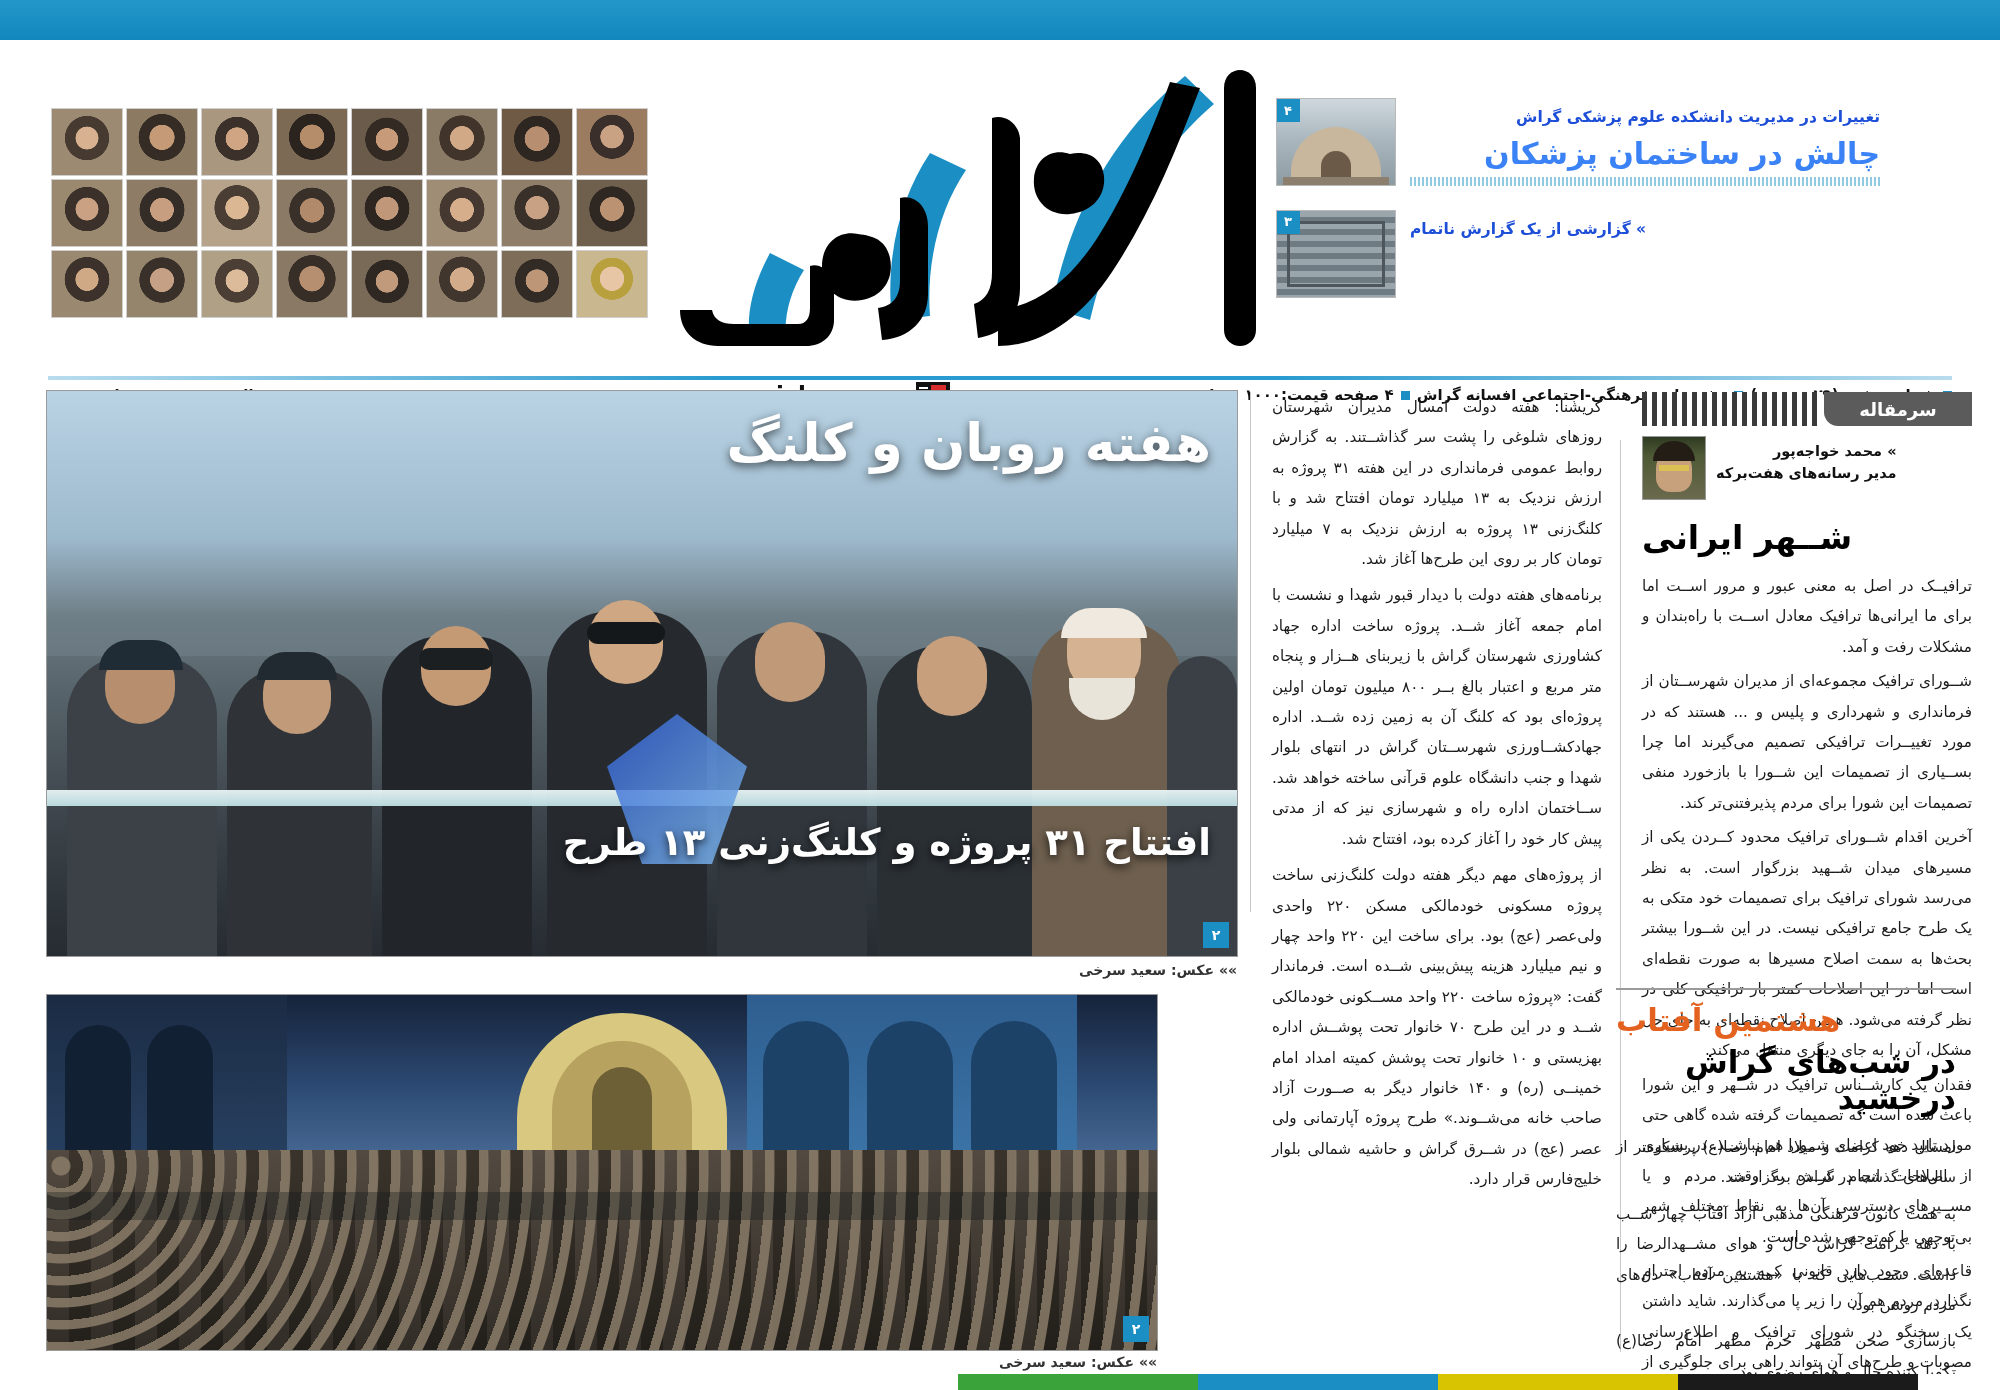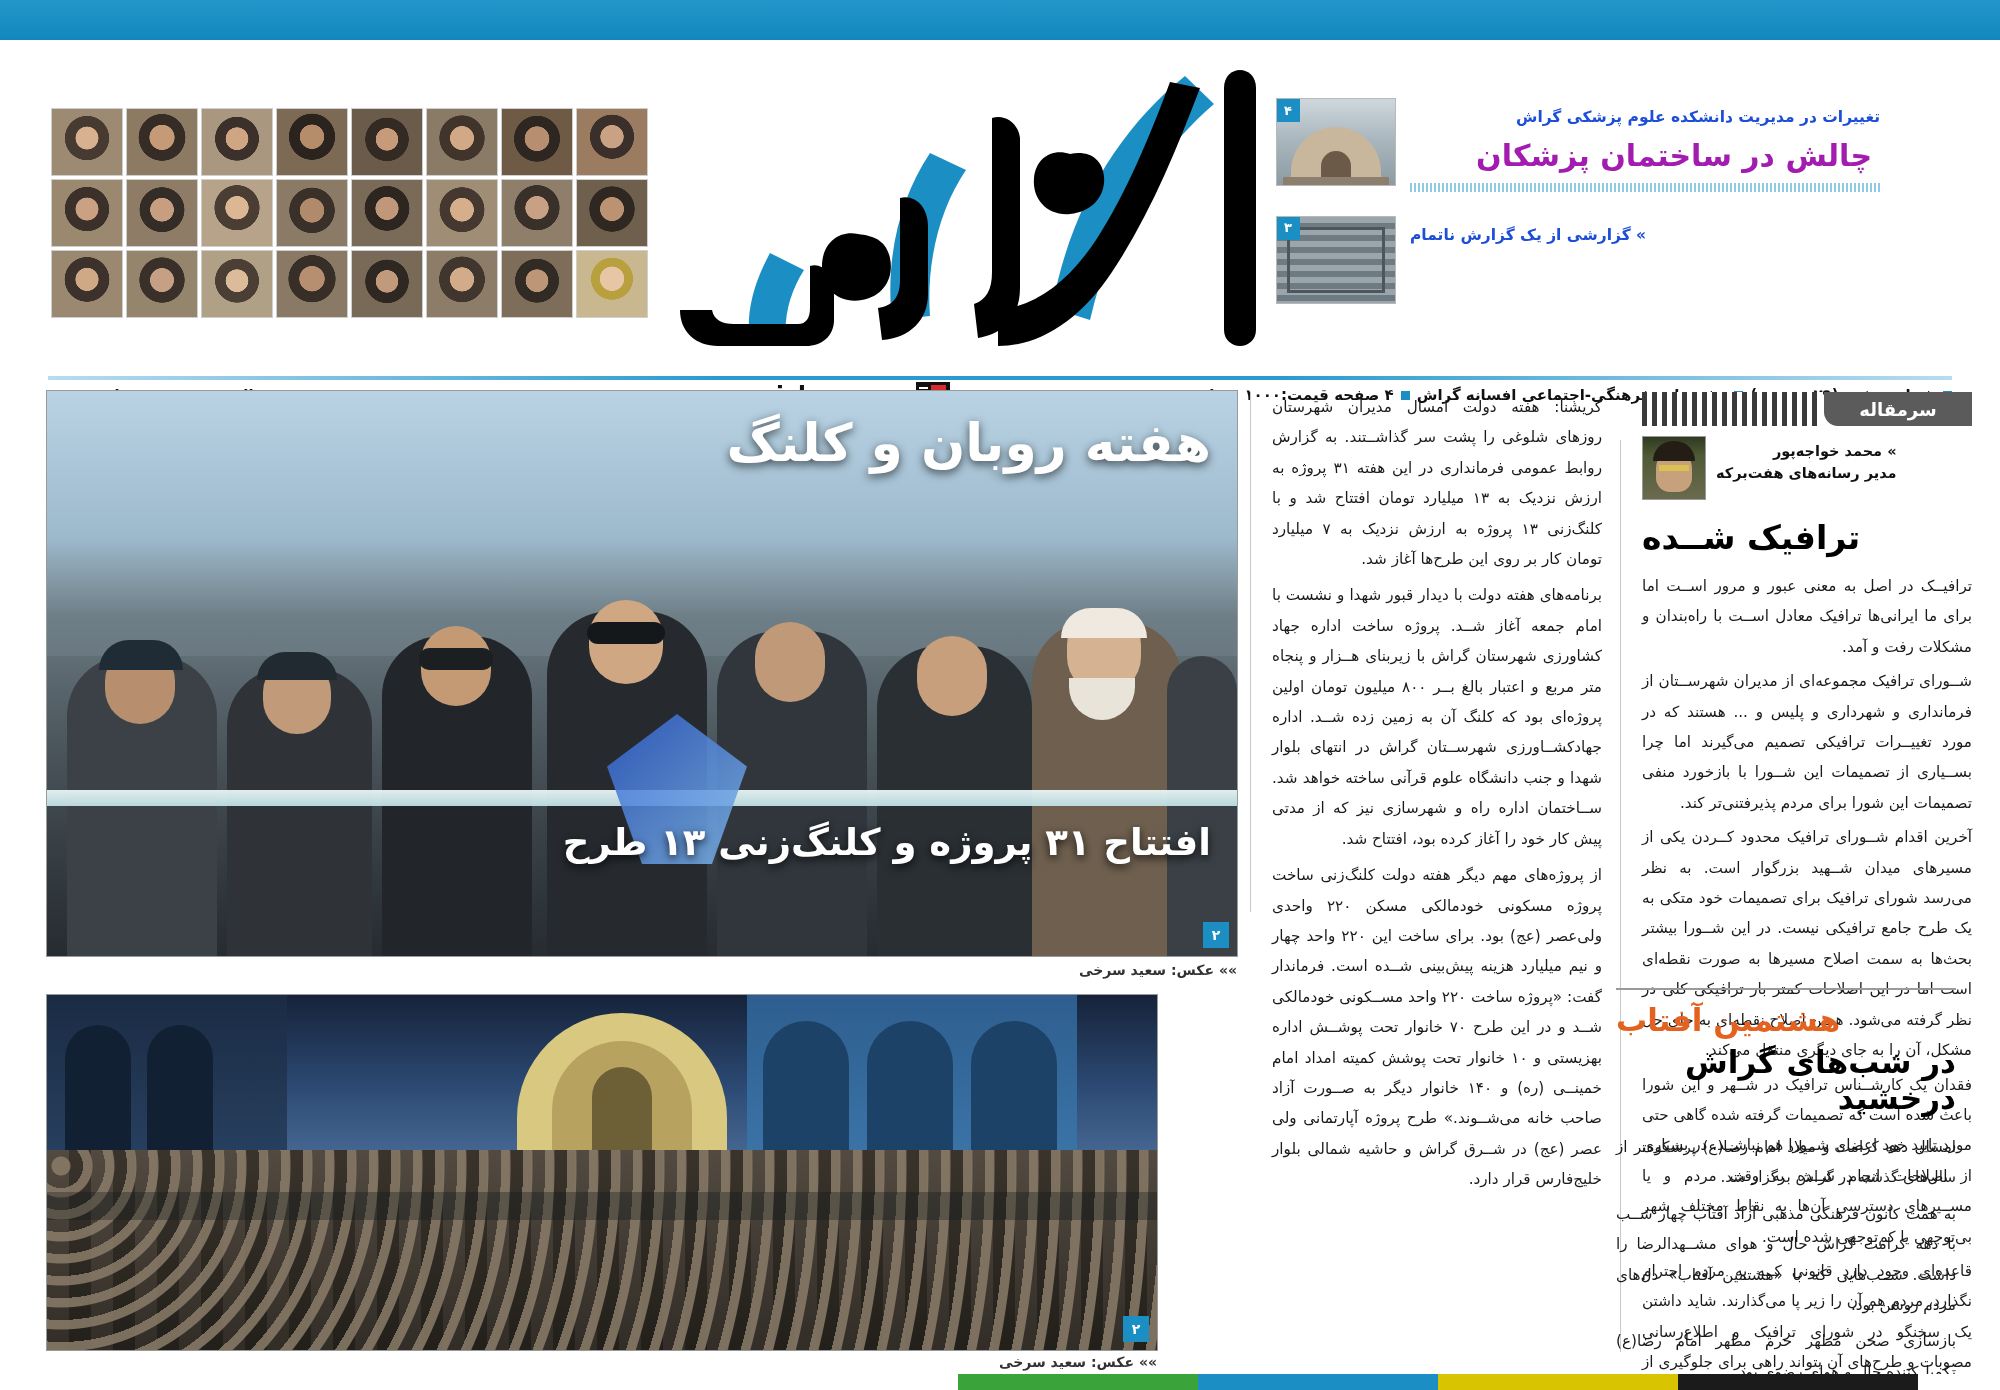--- a/index.html
+++ b/index.html
@@ -31,21 +31,21 @@
      display:flex;align-items:center;justify-content:center;}
   .logo-svg{width:760px;height:290px;}
 
   
   .teasers{position:absolute;right:24px;top:58px;width:700px;}
   .teaser{position:relative;display:flex;align-items:flex-start;justify-content:flex-end;
      margin-bottom:14px;}
   .teaser-txt{text-align:right;padding-left:14px;direction:rtl;}
   .teaser-kicker{font-size:15.5px;color:#1d4ed8;font-weight:bold;line-height:1.5;
      margin:8px 0 6px 0;white-space:nowrap;}
-  .teaser-title{font-size:30px;font-weight:bold;color:#a21caf;line-height:1.25;margin:8px;
+  .teaser-title{font-size:30px;font-weight:bold;color:#3b82f6;line-height:1.25;margin:0;
      white-space:nowrap;letter-spacing:-0.3px;}
   .teaser-thumb{width:118px;height:86px;flex:0 0 118px;position:relative;
      border:1px solid #b9b9b9;overflow:hidden;background:#5a6a74;}
   .pagechip{position:absolute;left:-1px;top:-1px;width:24px;height:24px;background:#1b8fc4;
      color:#fff;font-size:13px;display:flex;align-items:center;justify-content:center;
      font-weight:bold;z-index:4;}
 
   
   .teaser-rule{height:9px;width:470px;margin:4px 0 10px auto;
      background:repeating-linear-gradient(90deg,#8fc9e4 0 2px,#ffffff 2px 4px);}
@@ -318,21 +318,21 @@
           <div>مدیر رسانه‌های هفت‌برکه</div>
         </div>
         <div class="ph">
           <div style="position:absolute;inset:0;background:linear-gradient(180deg,#2f3a22 0%,#4e5a35 30%,#6b6a4e 100%);"></div>
           <div style="position:absolute;left:13px;top:13px;width:36px;height:42px;background:#c7a07c;border-radius:18px 18px 14px 14px;"></div>
           <div style="position:absolute;left:10px;top:4px;width:42px;height:20px;background:#241d16;border-radius:21px 21px 0 0;"></div>
           <div style="position:absolute;left:16px;top:28px;width:30px;height:6px;background:#e0c84a;opacity:.8;"></div>
         </div>
       </div>
 
-      <div class="edit-title">ترافیک شــده</div>
+      <div class="edit-title">شــهر ایرانی</div>
 
       <div class="edit-body">
         <p>ترافیــک در اصل به معنی عبور و مرور اســت اما برای ما ایرانی‌ها ترافیک معادل اســت با راه‌بندان و مشکلات رفت و آمد.</p>
         <p>شــورای ترافیک مجموعه‌ای از مدیران شهرســتان از فرمانداری و شهرداری و پلیس و ... هستند که در مورد تغییــرات ترافیکی تصمیم می‌گیرند اما چرا بســیاری از تصمیمات این شــورا با بازخورد منفی تصمیمات این شورا برای مردم پذیرفتنی‌تر کند.</p>
         <p>آخرین اقدام شــورای ترافیک محدود کــردن یکی از مسیرهای میدان شــهید بزرگوار است. به نظر می‌رسد شورای ترافیک برای تصمیمات خود متکی به یک طرح جامع ترافیکی نیست. در این شــورا بیشتر بحث‌ها به سمت اصلاح مسیرها به صورت نقطه‌ای است اما در این اصلاحات کمتر بار ترافیکی کلی در نظر گرفته می‌شود. همین اصلاح نقطه‌ای به جای حل مشکل، آن را به جای دیگری منتقل می‌کند.</p>
         <p>فقدان یک کارشــناس ترافیک در شــهر و این شورا باعث شده است که تصمیمات گرفته شده گاهی حتی مورد تایید خود اعضای شــورا هم نباشــد. در بسیاری از اصلاحات انجام شــده به وقت مردم و یا مســیرهای دسترسی آن‌ها به نقاط مختلف شهر بی‌توجهی یا کم‌توجهی شده است.</p>
         <p>قاعده‌ای وجود دارد قانونی کــه به مردم احترام نگذارد، مردم هم آن را زیر پا می‌گذارند. شاید داشتن یک سخنگو در شورای ترافیک و اطلاع‌رسانی مصوبات و طرح‌های آن بتواند راهی برای جلوگیری از قانون‌شکنی‌ها باشد.</p>
 
       </div>
     </div>

